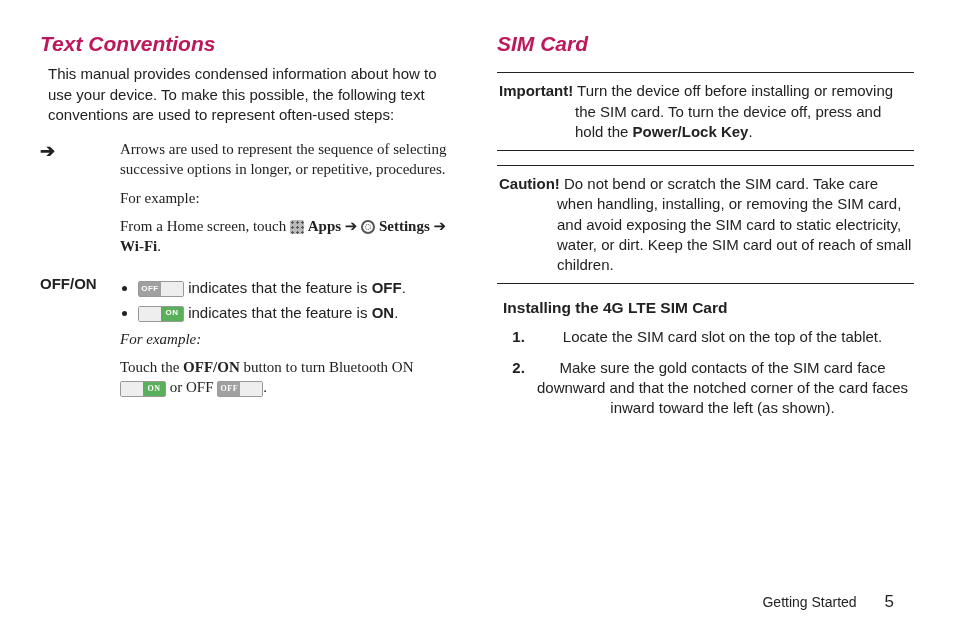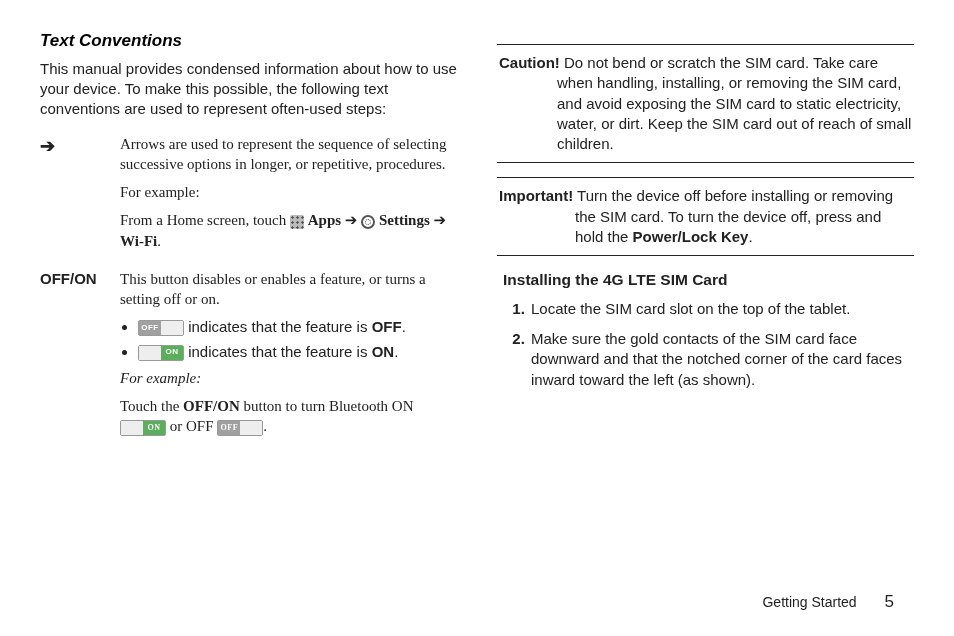--- a/index.html
+++ b/index.html
@@ -16,28 +16,28 @@
       background: #fff;
     }
     .columns {
       display: flex;
       gap: 40px;
     }
     .col {
       flex: 1;
     }
     h2.section {
-      color: #000000;
+      color: #be185d;
       font-style: italic;
       font-weight: bold;
-      font-size: 17px;
+      font-size: 21px;
       margin: 0 0 6px 0;
     }
     .intro {
-      margin: 0 0 14px 0;
+      margin: 0 0 14px 8px;
     }
     .conv-row {
       display: flex;
       margin-bottom: 10px;
     }
     .conv-label {
       flex: 0 0 80px;
       font-weight: bold;
     }
     .conv-body {
@@ -134,20 +134,21 @@
       text-indent: -76px;
     }
     h3.subhead {
       font-size: 15.5px;
       font-weight: bold;
       margin: 4px 0 6px 6px;
     }
     ol.steps {
       margin: 8px 0 0 6px;
       padding-left: 26px;
+      text-align: center;
     }
     ol.steps li {
       margin-bottom: 10px;
       padding-left: 2px;
     }
     ol.steps li::marker {
       font-weight: bold;
     }
     .footer {
       position: absolute;
@@ -182,21 +183,20 @@
           <span class="settings-icon"></span>
           <b>Settings</b> <span>➔</span>
           <b>Wi-Fi</b>.
         </p>
       </div>
     </div>
 
     <div class="conv-row">
       <div class="conv-label">OFF/ON</div>
       <div class="conv-body">
-        <p>This button disables or enables a feature, or turns a setting off or on.</p>
         <ul class="bullets">
           <li>
             <span class="toggle off">
               <span class="knob left">OFF</span>
                 <span class="knob right"></span>
             </span><span> indicates that the feature is </span><b>OFF</b>.
           </li>
           <li>
             <span class="toggle on">
               <span class="knob left"></span>
@@ -214,30 +214,31 @@
           <span class="toggle off">
             <span class="knob left">OFF</span>
               <span class="knob right"></span>
           </span>.
         </p>
       </div>
     </div>
   </div>
 
   <div class="col">
+    <h2 class="section">SIM Card</h2>
+
+    <div class="notice important">
+      <div class="notice-text">
+        <b>Important!</b><span> Turn the device off before installing or removing the SIM card. To turn the device off, press and hold the </span><b>Power/Lock Key</b>.
+      </div>
+    </div>
 
     <div class="notice">
       <div class="notice-text">
         <b>Caution!</b><span> Do not bend or scratch the SIM card. Take care when handling, installing, or removing the SIM card, and avoid exposing the SIM card to static electricity, water, or dirt. Keep the SIM card out of reach of small children.</span>
-      </div>
-    </div>
-
-    <div class="notice important">
-      <div class="notice-text">
-        <b>Important!</b><span> Turn the device off before installing or removing the SIM card. To turn the device off, press and hold the </span><b>Power/Lock Key</b>.
       </div>
     </div>
 
     <h3 class="subhead">Installing the 4G LTE SIM Card</h3>
     <ol class="steps">
       <li>Locate the SIM card slot on the top of the tablet.</li>
       <li>Make sure the gold contacts of the SIM card face downward and that the notched corner of the card faces inward toward the left (as shown).</li>
     </ol>
   </div>
 </div>

